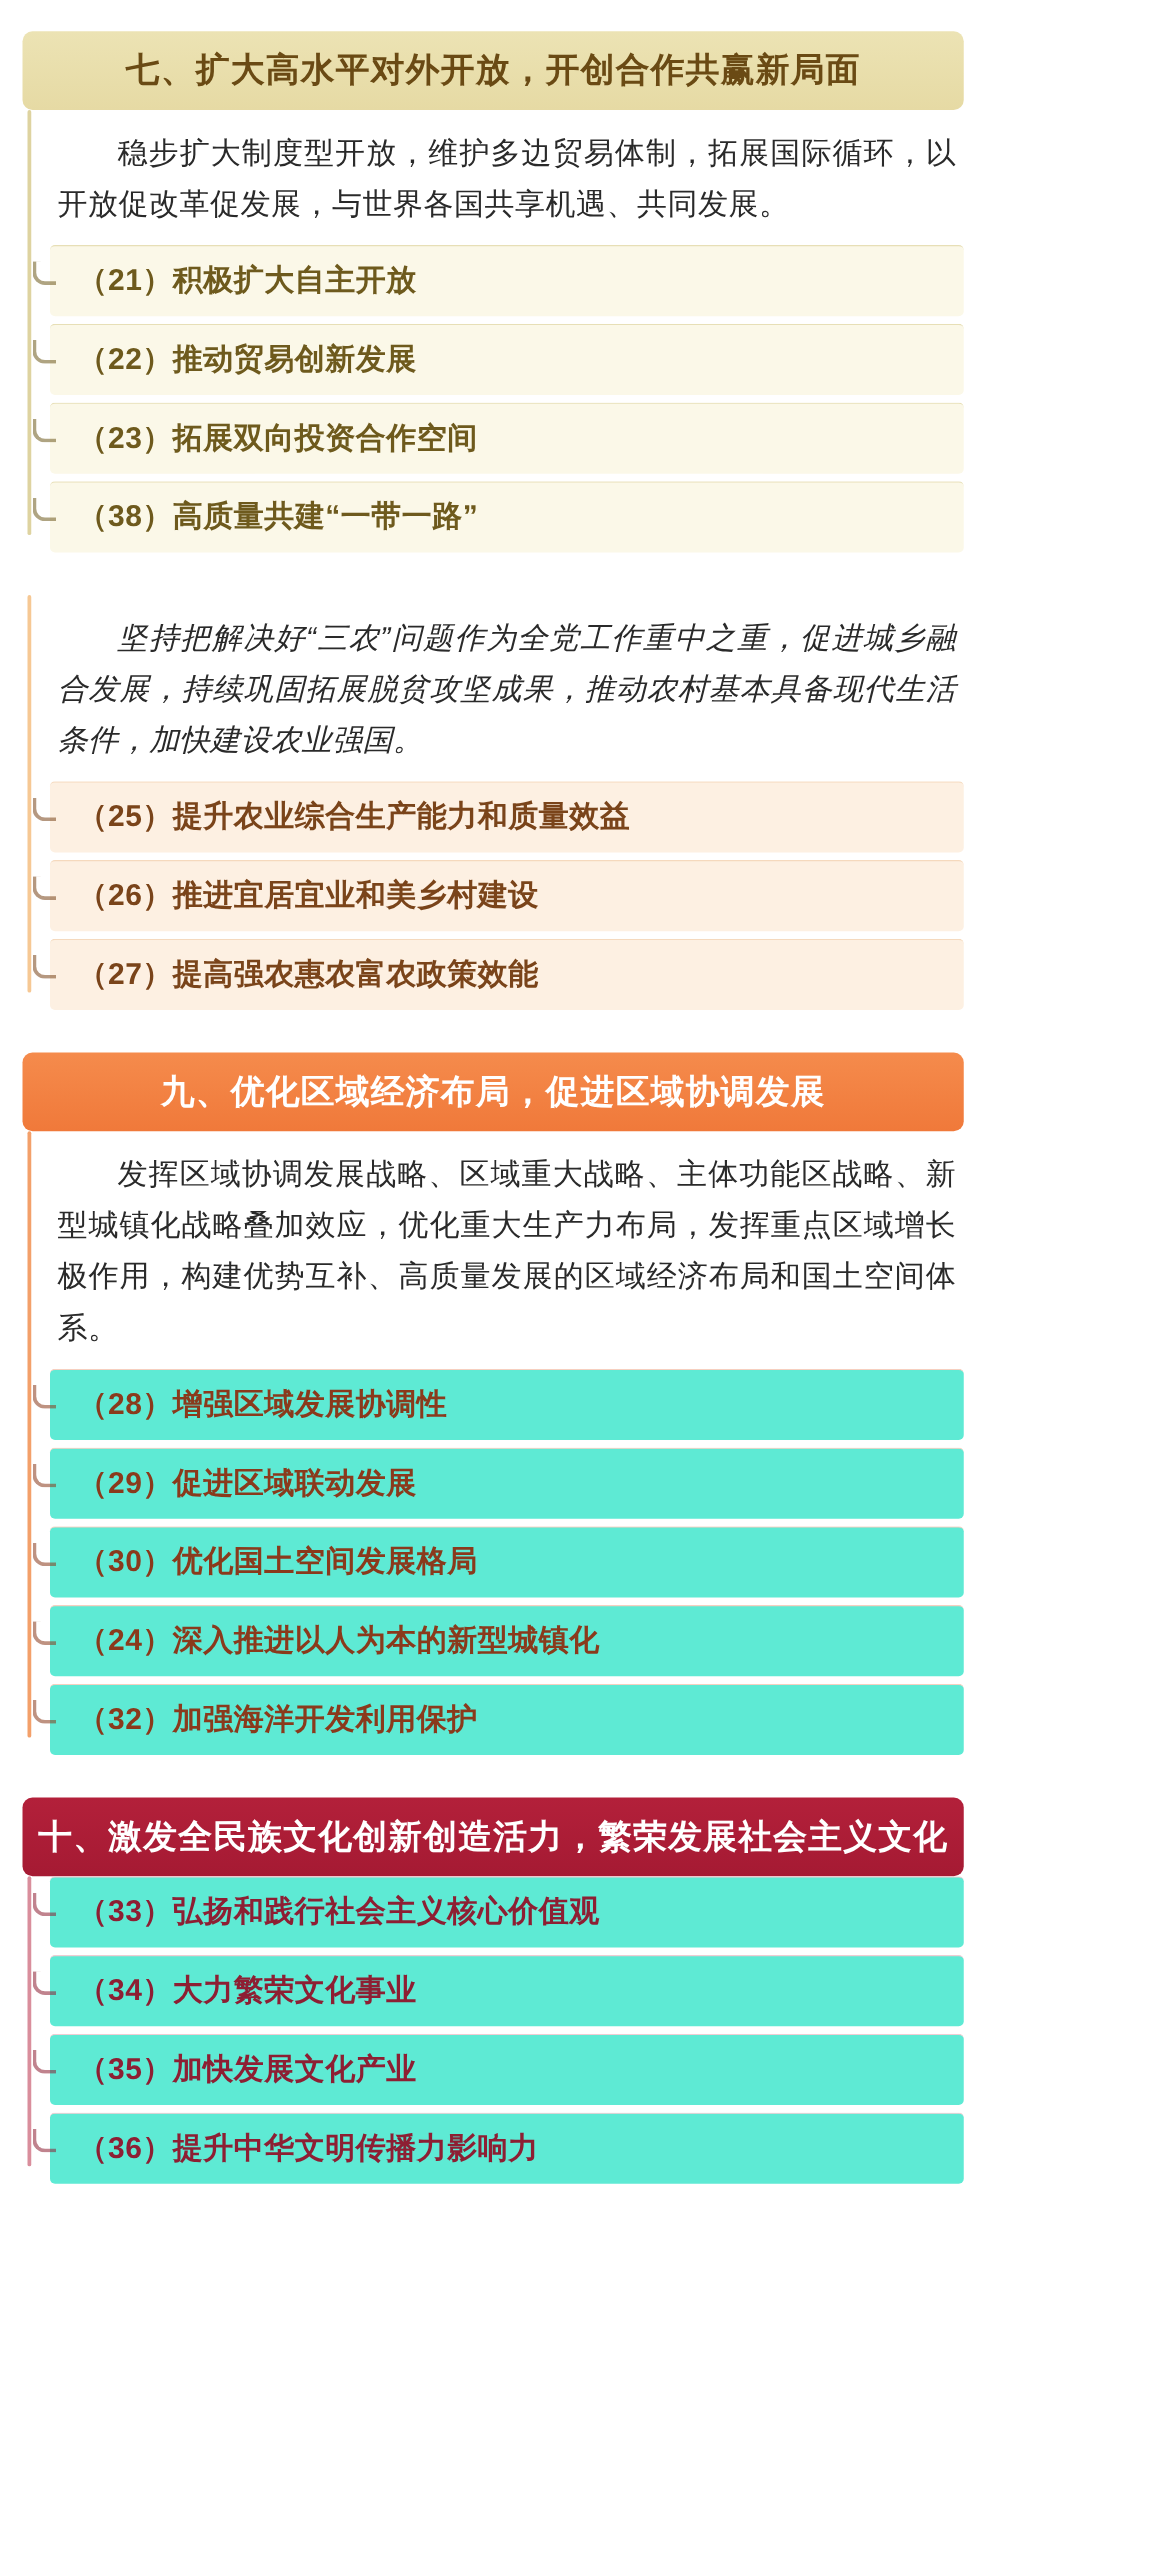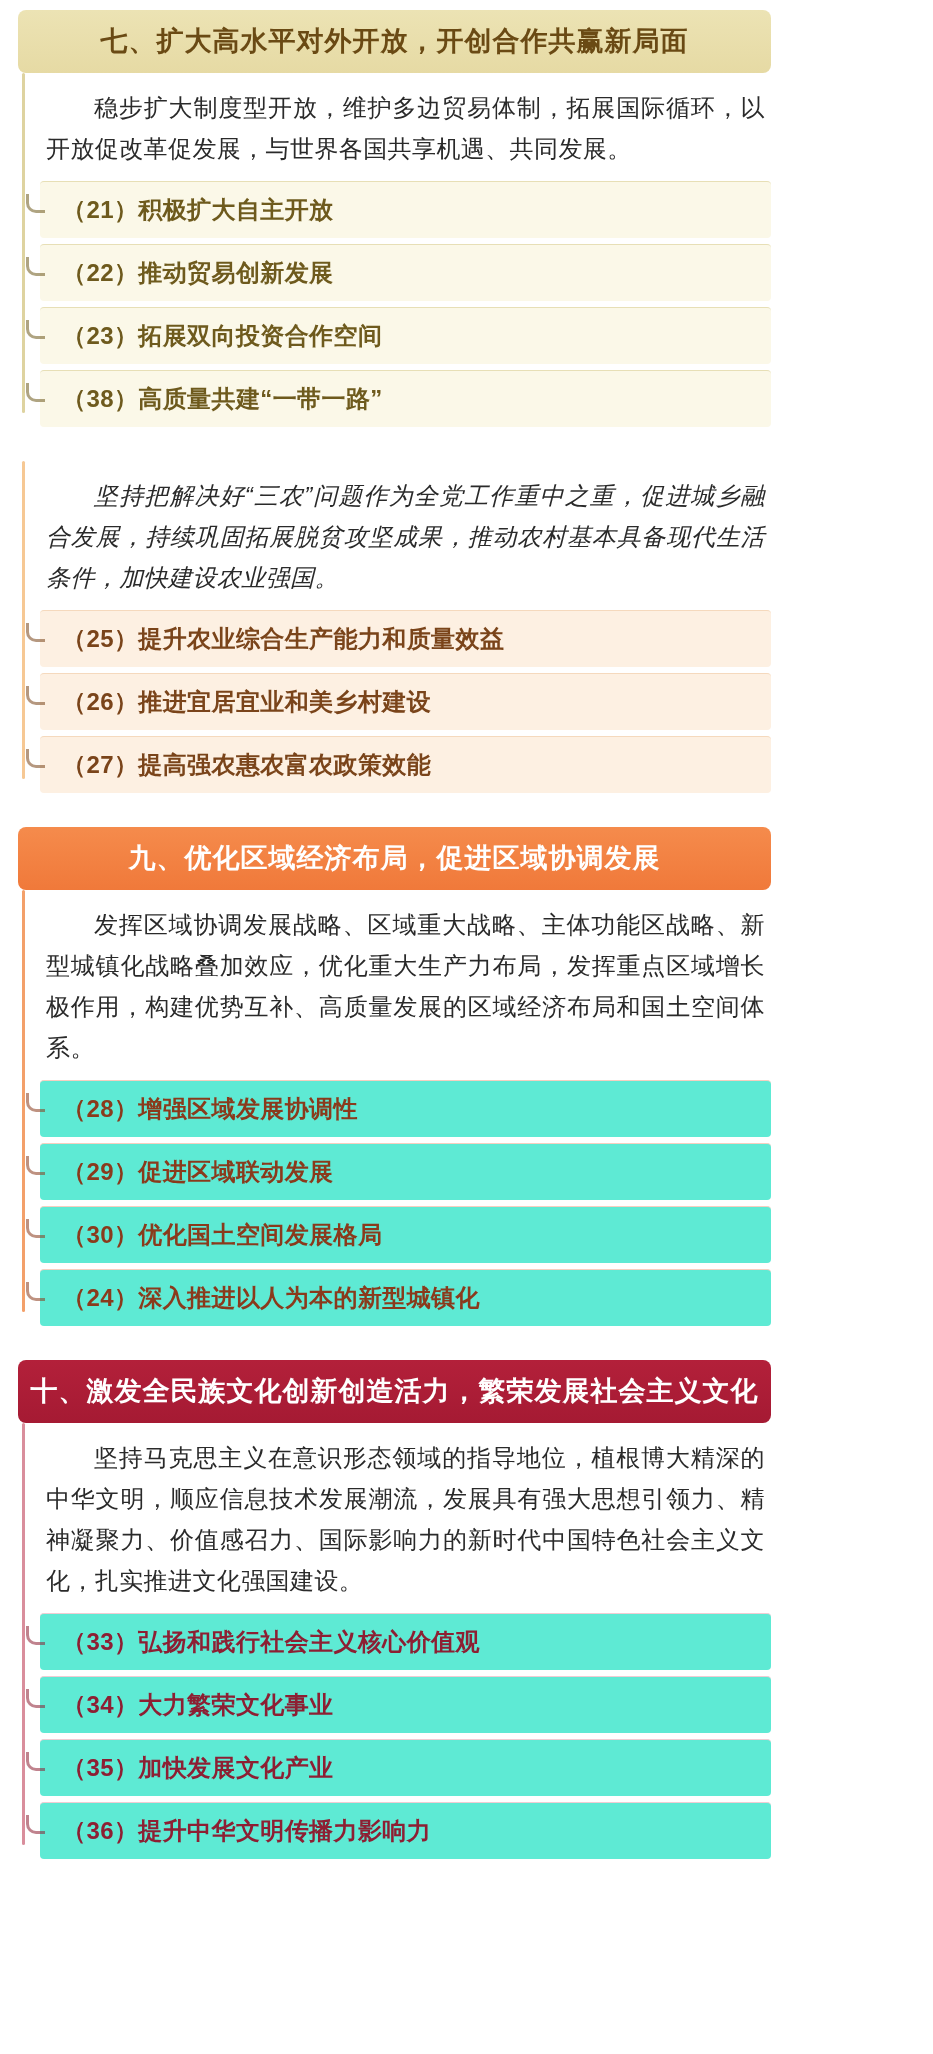--- a/index.html
+++ b/index.html
@@ -8,21 +8,21 @@
     background: #ffffff;
   }
   body {
     width: 933px;
     font-family: "Liberation Sans", "DejaVu Sans", sans-serif;
     color: #1a1a1a;
   }
   .page {
     width: 789px;
     box-sizing: border-box;
-    padding: 10px 18px 18px 18px;
+    padding: 25px 18px 18px 18px;
   }
   .section {
     position: relative;
     margin-bottom: 34px;
   }
   .section:last-child { margin-bottom: 0; }
 
   .sec-header {
     border-radius: 8px;
     text-align: center;
@@ -174,29 +174,29 @@
   <div class="section s9">
     <div class="sec-header">九、优化区域经济布局，促进区域协调发展</div>
     <div class="sec-body">
       <div class="spine"></div>
       <div class="sec-intro">发挥区域协调发展战略、区域重大战略、主体功能区战略、新型城镇化战略叠加效应，优化重大生产力布局，发挥重点区域增长极作用，构建优势互补、高质量发展的区域经济布局和国土空间体系。</div>
       <div class="items">
         <div class="item">（28）增强区域发展协调性</div>
         <div class="item">（29）促进区域联动发展</div>
         <div class="item">（30）优化国土空间发展格局</div>
         <div class="item">（24）深入推进以人为本的新型城镇化</div>
+        <div class="item">（32）加强海洋开发利用保护</div>
       </div>
     </div>
   </div>
 
   <div class="section s10">
     <div class="sec-header">十、激发全民族文化创新创造活力，繁荣发展社会主义文化</div>
     <div class="sec-body">
       <div class="spine"></div>
-      <div class="sec-intro">坚持马克思主义在意识形态领域的指导地位，植根博大精深的中华文明，顺应信息技术发展潮流，发展具有强大思想引领力、精神凝聚力、价值感召力、国际影响力的新时代中国特色社会主义文化，扎实推进文化强国建设。</div>
       <div class="items">
         <div class="item">（33）弘扬和践行社会主义核心价值观</div>
         <div class="item">（34）大力繁荣文化事业</div>
         <div class="item">（35）加快发展文化产业</div>
         <div class="item">（36）提升中华文明传播力影响力</div>
       </div>
     </div>
   </div>
 
 </div>

